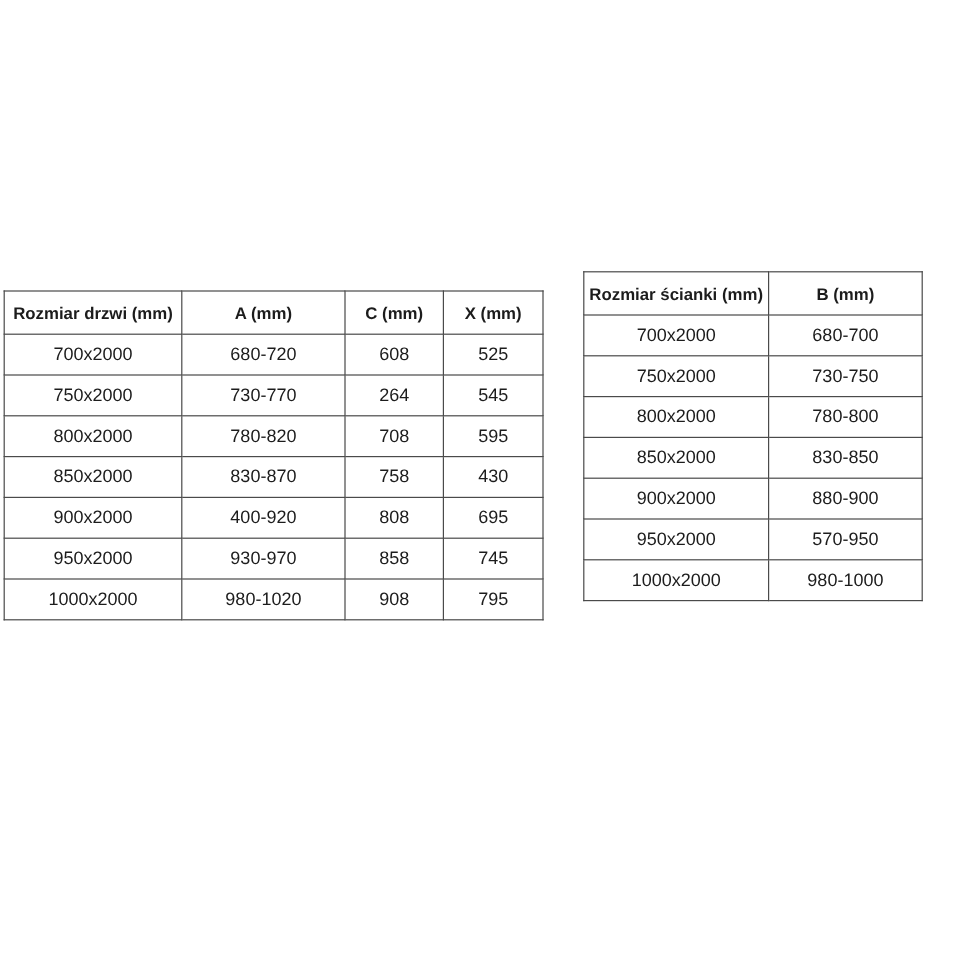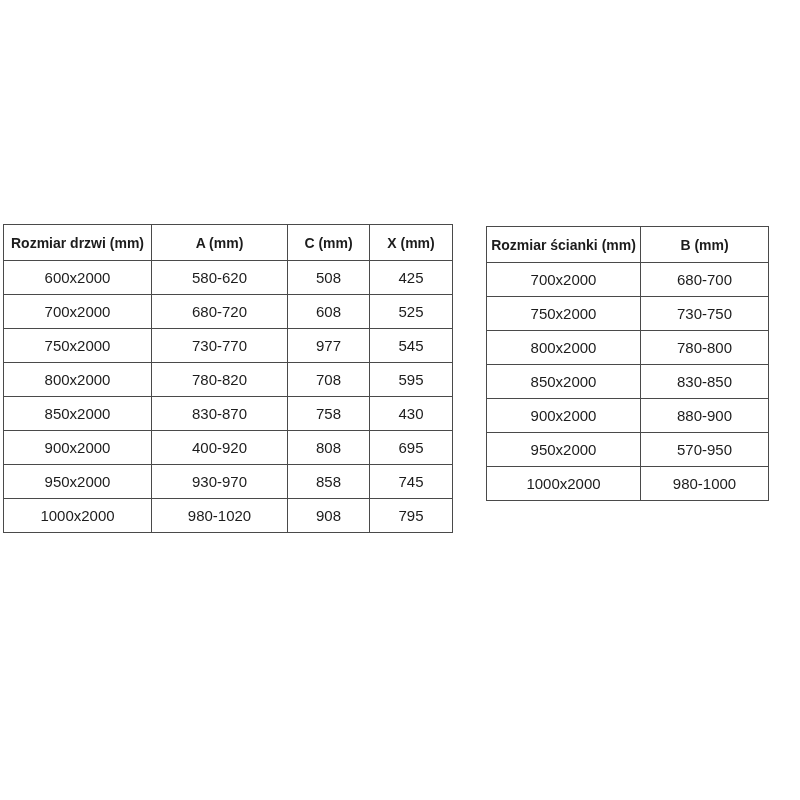--- a/index.html
+++ b/index.html
@@ -36,21 +36,21 @@
     font-size: 14px;
     height: 35px;
   }
   table.dim-table td {
     font-weight: normal;
     font-size: 15px;
     height: 33px;
   }
   #door-table {
     left: 3px;
-    top: 224px;
+    top: 242px;
   }
   #wall-table {
     left: 486px;
     top: 226px;
   }
 </style>
 </head>
 <body>
 
 <div class="page">
@@ -64,35 +64,29 @@
       <thead>
         <tr>
           <th>Rozmiar drzwi (mm)</th>
           <th>A (mm)</th>
           <th>C (mm)</th>
           <th>X (mm)</th>
         </tr>
       </thead>
       <tbody>
         <tr>
-          <td>600x2000</td>
-          <td>580-620</td>
-          <td>508</td>
-          <td>425</td>
-        </tr>
-        <tr>
           <td>700x2000</td>
           <td>680-720</td>
           <td>608</td>
           <td>525</td>
         </tr>
         <tr>
           <td>750x2000</td>
           <td>730-770</td>
-          <td>977</td>
+          <td>264</td>
           <td>545</td>
         </tr>
         <tr>
           <td>800x2000</td>
           <td>780-820</td>
           <td>708</td>
           <td>595</td>
         </tr>
         <tr>
           <td>850x2000</td>

